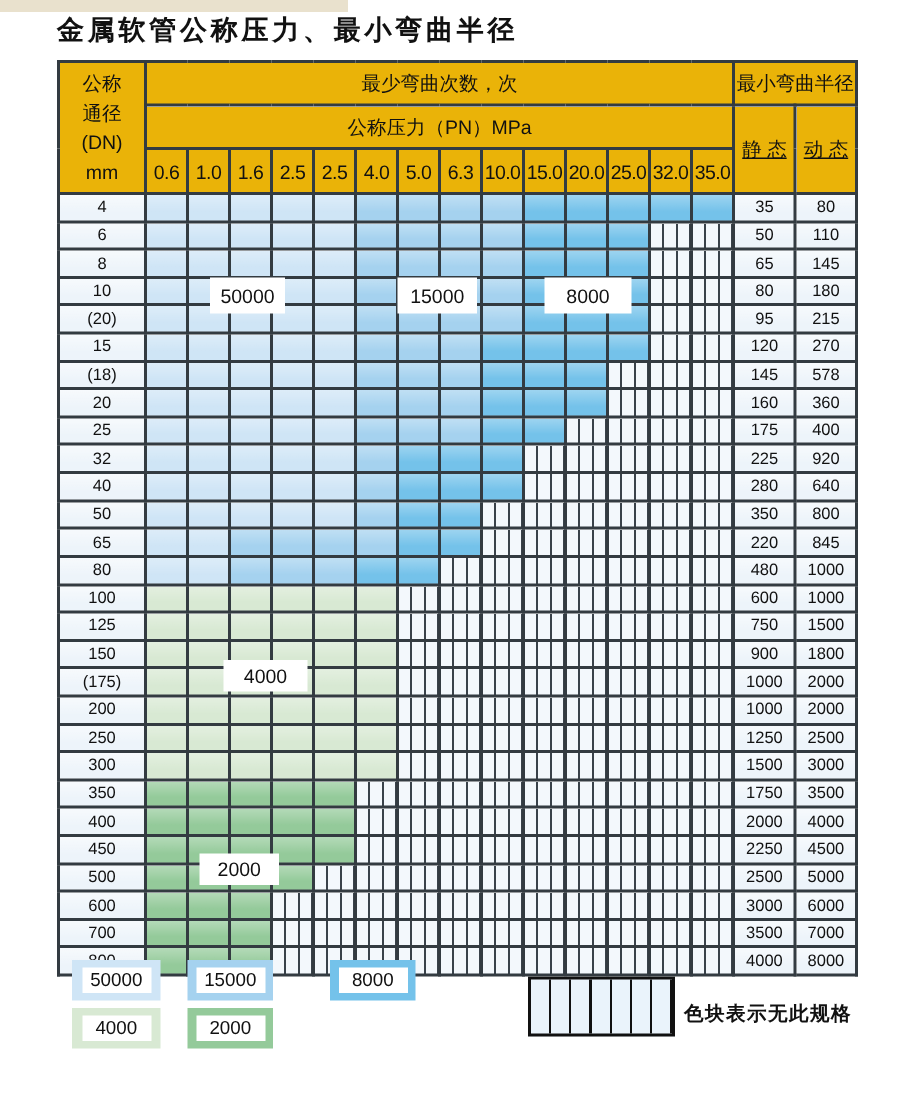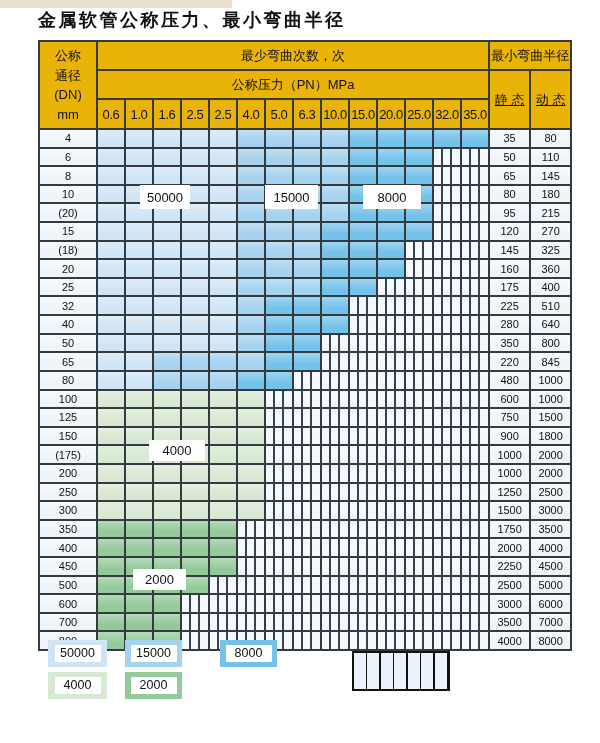--- a/index.html
+++ b/index.html
@@ -228,21 +228,21 @@
           <td class="c b2"></td>
           <td class="c b2"></td>
           <td class="c b2"></td>
           <td class="c b3"></td>
           <td class="c b3"></td>
           <td class="c b3"></td>
           <td class="x"></td>
           <td class="x"></td>
           <td class="x"></td>
           <td class="static-cell">145</td>
-          <td class="dynamic-cell">325</td>
+          <td class="dynamic-cell">578</td>
         </tr>
         <tr>
           <td class="dn-cell">20</td>
           <td class="c b1"></td>
           <td class="c b1"></td>
           <td class="c b1"></td>
           <td class="c b1"></td>
           <td class="c b1"></td>
           <td class="c b2"></td>
           <td class="c b2"></td>
@@ -285,21 +285,21 @@
           <td class="c b2"></td>
           <td class="c b3"></td>
           <td class="c b3"></td>
           <td class="c b3"></td>
           <td class="x"></td>
           <td class="x"></td>
           <td class="x"></td>
           <td class="x"></td>
           <td class="x"></td>
           <td class="static-cell">225</td>
-          <td class="dynamic-cell">510</td>
+          <td class="dynamic-cell">920</td>
         </tr>
         <tr>
           <td class="dn-cell">40</td>
           <td class="c b1"></td>
           <td class="c b1"></td>
           <td class="c b1"></td>
           <td class="c b1"></td>
           <td class="c b1"></td>
           <td class="c b2"></td>
           <td class="c b3"></td>
@@ -655,13 +655,14 @@
       <span class="inner">8000</span>
     </div>
   <div class="legend-swatch ls-3">
       <span class="inner">4000</span>
     </div>
   <div class="legend-swatch ls-4">
       <span class="inner">2000</span>
     </div>
 
   <div class="legend-striped"></div>
+  <div class="legend-text lt-no">色块表示无此规格</div>
 </div>
 
 </body></html>

